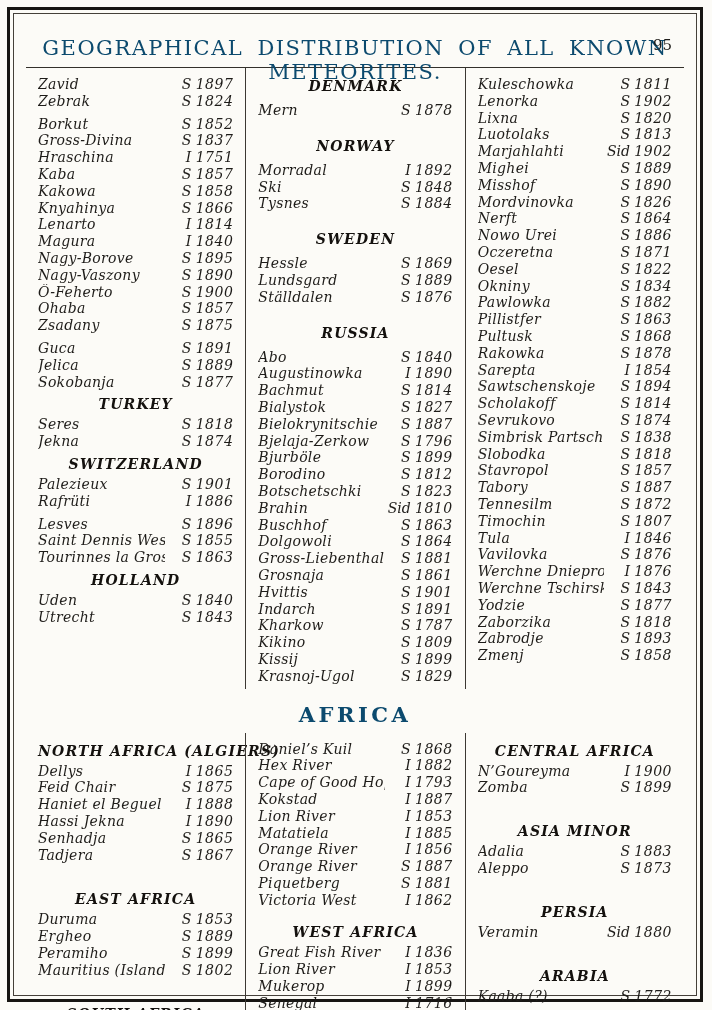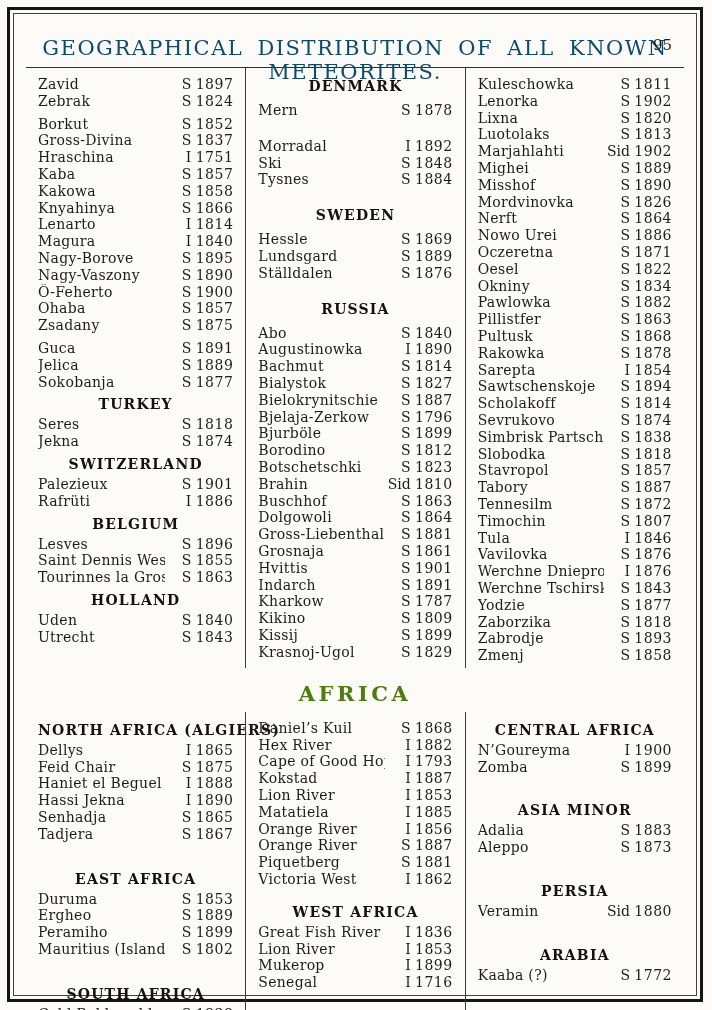--- a/index.html
+++ b/index.html
@@ -18,21 +18,21 @@
 
   .header { position:relative; height:34px; }
   .header-title {
     text-align:center; font-size:21px; letter-spacing:1.5px; word-spacing:6px;
     padding-top:12px; color:#0c4a6e;
   }
   .page-number { position:absolute; right:12px; top:12px; font-size:15px; }
   .header-rule { border:none; border-top:1px solid #33302b; margin:9px 0 0 0; }
 
   .columns { display:grid; grid-template-columns:1fr 1fr 1fr; }
-  .column { padding:8px 12px 4px 12px; min-width:0; }
+  .column { padding:8px 12px 4px 12px; min-width:0;font-style:italic; }
   .column + .column { border-left:1px solid #3c3833; }
 
   .group-heading {
     text-align:center; font-weight:bold; font-size:14px;
     letter-spacing:1.2px; line-height:17px; margin:2px 0 3px 0; color:#14110e;
     white-space:nowrap;
   }
   .row { display:flex; align-items:baseline; font-size:14px; line-height:16.8px; }
   .row .name { flex:1; white-space:nowrap; overflow:hidden; letter-spacing:0.3px; }
   .row .type { width:26px; text-align:right; white-space:nowrap; }
@@ -41,21 +41,21 @@
   .group + .group { margin-top:6px; }
   .section-0 .column:nth-child(2) .group + .group { margin-top:19px; }
   .section-0 .column:nth-child(2) .group-heading { margin-bottom:7px; }
   .section-1 .column:nth-child(1) .group + .group { margin-top:28px; }
   .section-1 .column:nth-child(2) .group + .group { margin-top:16px; }
   .section-1 .column:nth-child(3) .group:first-child { }
   .section-1 .column:nth-child(3) .group + .group { margin-top:27px; }
 
   .africa-title {
     text-align:center; font-weight:bold; font-size:21px;
-    letter-spacing:3.5px; margin:13px 0 6px 0; color:#4d7c0f;
+    letter-spacing:3.5px; margin:13px 0 6px 0; color:#0c4a6e;
   }
 </style>
 </head>
 <body>
 
 <div class="page">
   <div class="frame-outer"></div>
   <div class="frame-inner"></div>
   <div class="content">
 
@@ -184,21 +184,20 @@
                 <span class="type">S</span>
                 <span class="year">1901</span>
               </div>
               <div class="row">
                 <span class="name">Rafrüti</span>
                 <span class="type">I</span>
                 <span class="year">1886</span>
               </div>
             </div>
             <div class="group">
-              <div class="group-heading">BELGIUM</div>
               <div class="row">
                 <span class="name">Lesves</span>
                 <span class="type">S</span>
                 <span class="year">1896</span>
               </div>
               <div class="row">
                 <span class="name">Saint Dennis Westrem</span>
                 <span class="type">S</span>
                 <span class="year">1855</span>
               </div>
@@ -225,20 +224,21 @@
           <div class="column">
             <div class="group">
               <div class="group-heading">DENMARK</div>
               <div class="row">
                 <span class="name">Mern</span>
                 <span class="type">S</span>
                 <span class="year">1878</span>
               </div>
             </div>
             <div class="group">
+              <div class="group-heading">NORWAY</div>
               <div class="row">
                 <span class="name">Morradal</span>
                 <span class="type">I</span>
                 <span class="year">1892</span>
               </div>
               <div class="row">
                 <span class="name">Ski</span>
                 <span class="type">S</span>
                 <span class="year">1848</span>
               </div>

